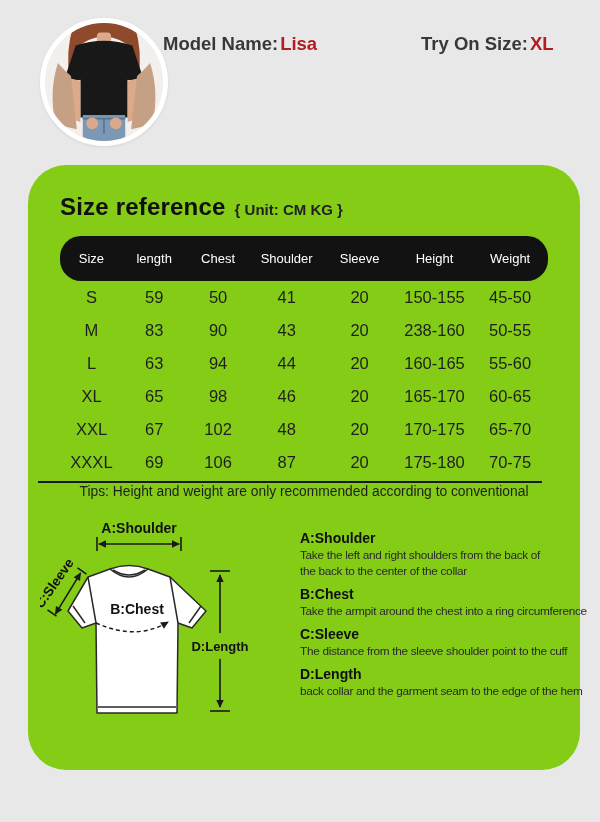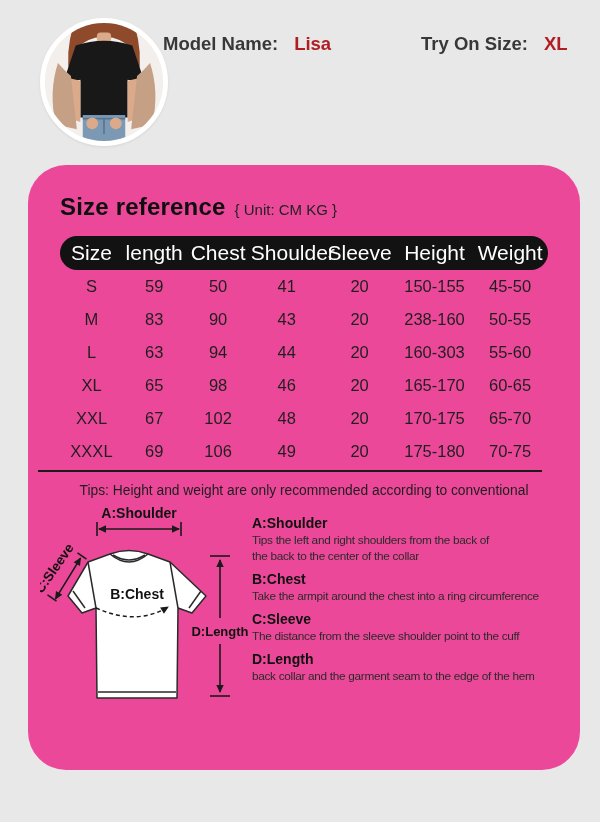--- a/index.html
+++ b/index.html
@@ -15,44 +15,44 @@
     position:absolute;left:40px;top:18px;width:128px;height:128px;
     border-radius:50%;border:5px solid #ffffff;box-sizing:border-box;
     overflow:hidden;background:#f2efec;box-shadow:0 1px 3px rgba(0,0,0,.08);
   }
   .photo-ring svg{display:block;width:100%;height:100%;}
   .info-grid{
     position:absolute;left:163px;top:33px;
     display:grid;grid-template-columns:258px auto;row-gap:17px;
     font-size:18.5px;font-weight:bold;color:#383838;white-space:nowrap;
   }
-  .info-item .val{color:#b01e23;margin-left:16px;}
+  .info-item .val{color:#b01e23;margin-left:2px;}
   
   .card{
     margin-left:28px;width:552px;height:605px;box-sizing:border-box;
-    background:#ec4899;border-radius:38px;padding-top:16px;
+    background:#84cc16;border-radius:38px;padding-top:16px;
   }
   .title-row{display:flex;align-items:baseline;margin:12px 0 15px 32px;}
   .title{font-size:24px;font-weight:bold;color:#0f0f0f;letter-spacing:.2px;}
-  .unit{font-size:15px;color:#222;margin-left:9px;}
+  .unit{font-size:15px;color:#222;margin-left:9px;font-weight:bold;}
   .thead{
-    margin:0 32px;height:34px;background:#121212;border-radius:21px;
+    margin:0 32px;height:45px;background:#121212;border-radius:21px;
     display:grid;grid-template-columns:12.9% 12.8% 13.4% 14.7% 15.2% 15.5% 15.5%;
-    align-items:center;color:#fff;font-size:21px;
+    align-items:center;color:#fff;font-size:13px;
   }
   .cell{text-align:center;}
   .tbody{margin:0 32px;}
   .trow{
     display:grid;grid-template-columns:12.9% 12.8% 13.4% 14.7% 15.2% 15.5% 15.5%;
     align-items:center;height:33px;font-size:16.5px;color:#1f1f1f;
   }
   .divider{border-top:2px solid #1a1a1a;margin:2px 38px 0 10px;}
-  .tips{margin:10px 20px 0;text-align:center;font-size:13.8px;line-height:17.5px;color:#1e1e1e;}
+  .tips{margin:0 20px 0;text-align:center;font-size:13.8px;line-height:17.5px;color:#1e1e1e;}
   
-  .bottom{display:flex;margin:2px 14px 0 12px;}
+  .bottom{display:flex;margin:16px 14px 0 12px;gap:48px;}
   .diagram{flex:none;width:210px;height:238px;}
   .diagram text{font-family:"Liberation Sans",sans-serif;font-weight:bold;fill:#111;}
   .guide{flex:1;padding-top:13px;padding-left:2px;}
   .gitem{margin-bottom:7px;}
   .gterm{font-size:14px;font-weight:bold;color:#0f0f0f;margin-bottom:1px;}
   .gdesc{font-size:11.8px;letter-spacing:-0.3px;line-height:16px;color:#2a2a2a;white-space:nowrap;}
 </style>
 </head>
 <body>
 
@@ -125,21 +125,21 @@
         <div class="cell">20</div>
         <div class="cell">238-160</div>
         <div class="cell">50-55</div>
       </div>
       <div class="trow">
         <div class="cell">L</div>
         <div class="cell">63</div>
         <div class="cell">94</div>
         <div class="cell">44</div>
         <div class="cell">20</div>
-        <div class="cell">160-303</div>
+        <div class="cell">160-165</div>
         <div class="cell">55-60</div>
       </div>
       <div class="trow">
         <div class="cell">XL</div>
         <div class="cell">65</div>
         <div class="cell">98</div>
         <div class="cell">46</div>
         <div class="cell">20</div>
         <div class="cell">165-170</div>
         <div class="cell">60-65</div>
@@ -150,21 +150,21 @@
         <div class="cell">102</div>
         <div class="cell">48</div>
         <div class="cell">20</div>
         <div class="cell">170-175</div>
         <div class="cell">65-70</div>
       </div>
       <div class="trow">
         <div class="cell">XXXL</div>
         <div class="cell">69</div>
         <div class="cell">106</div>
-        <div class="cell">49</div>
+        <div class="cell">87</div>
         <div class="cell">20</div>
         <div class="cell">175-180</div>
         <div class="cell">70-75</div>
       </div>
     </div>
 
   <div class="divider"></div>
   <div class="tips">
       <div class="tip-line">Tips: Height and weight are only recommended according to conventional</div>
     </div>
@@ -210,21 +210,21 @@
         <line x1="170" y1="194" x2="190" y2="194"></line>
         <line x1="180" y1="116" x2="180" y2="58" marker-end="url(#ah)"></line>
         <line x1="180" y1="142" x2="180" y2="190" marker-end="url(#ah)"></line>
       </g>
       <text x="180" y="134" font-size="13" text-anchor="middle">D:Length</text>
     </svg>
 
     <div class="guide">
         <div class="gitem">
           <div class="gterm">A:Shoulder</div>
-          <div class="gdesc">Tips the left and right shoulders from the back of</div>
+          <div class="gdesc">Take the left and right shoulders from the back of</div>
           <div class="gdesc">the back to the center of the collar</div>
         </div>
         <div class="gitem">
           <div class="gterm">B:Chest</div>
           <div class="gdesc">Take the armpit around the chest into a ring circumference</div>
         </div>
         <div class="gitem">
           <div class="gterm">C:Sleeve</div>
           <div class="gdesc">The distance from the sleeve shoulder point to the cuff</div>
         </div>

